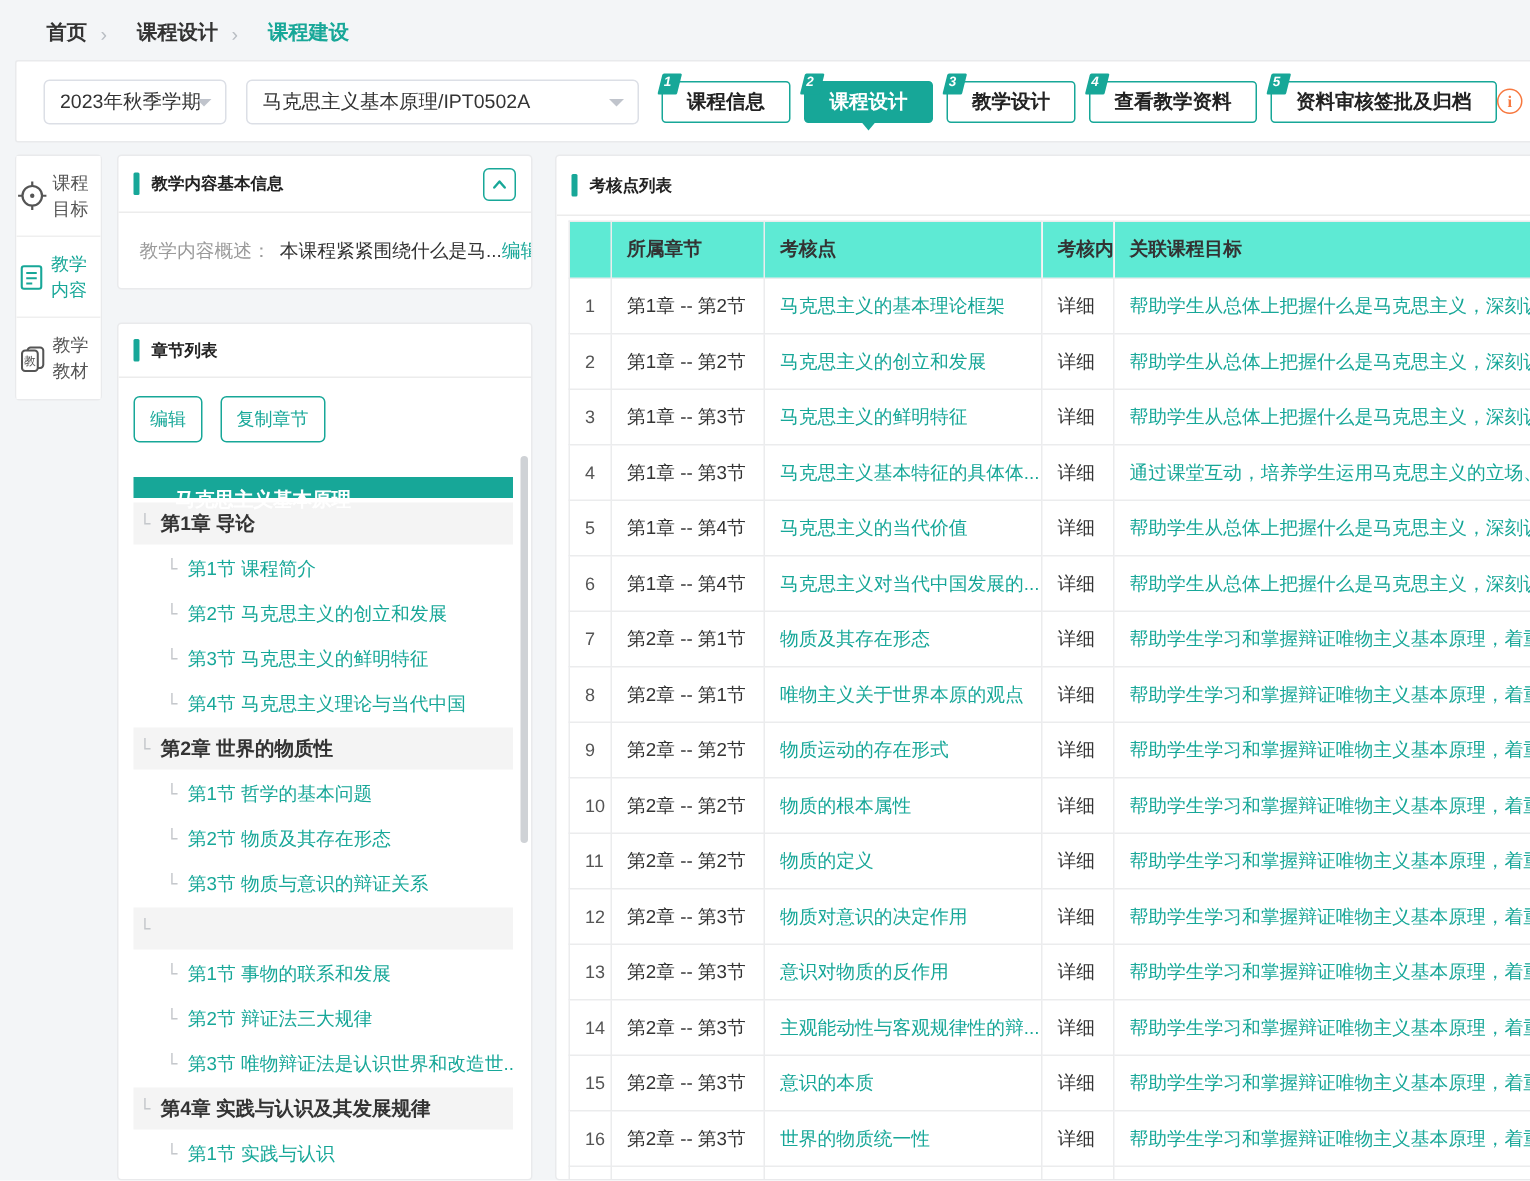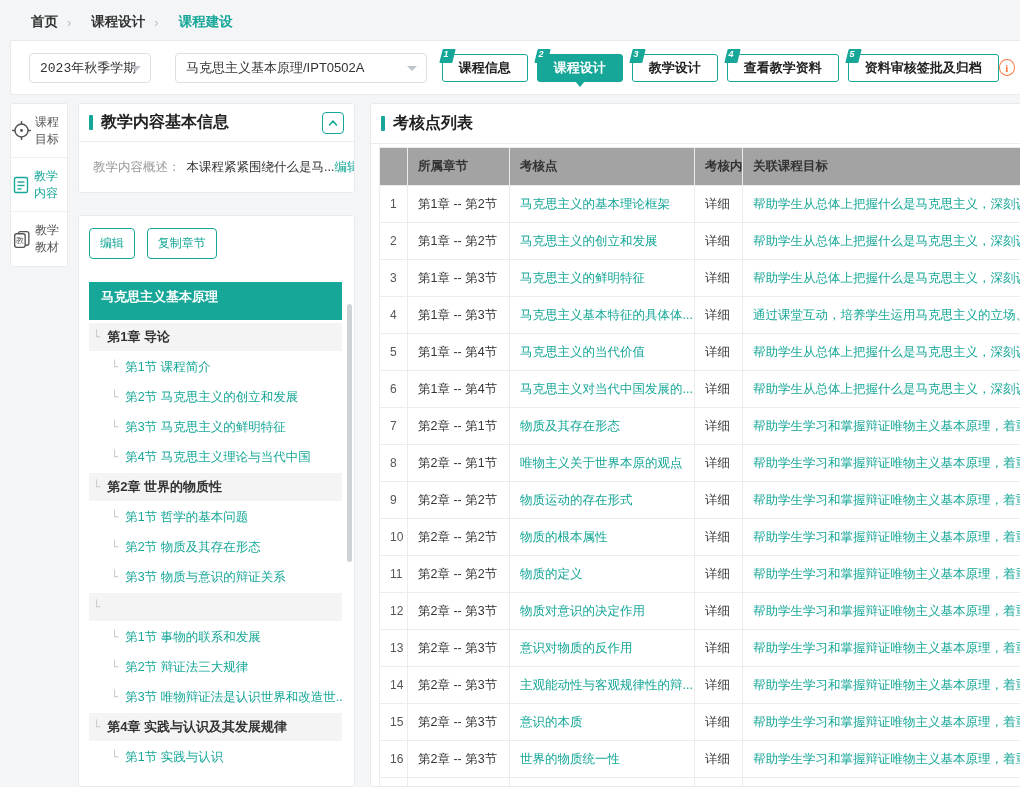--- a/index.html
+++ b/index.html
@@ -24,21 +24,21 @@
   .select {
     position:relative; height:30px; border:1px solid #dcdfe6; border-radius:4px;
     display:flex; align-items:center; padding:0 26px 0 10px; font-size:13px;
     color:#333; background:#fff; white-space:nowrap; cursor:pointer;
   }
   .select .caret {
     position:absolute; right:9px; top:12px; width:0; height:0;
     border-left:5px solid transparent; border-right:5px solid transparent;
     border-top:5px solid #c0c4cc;
   }
-  .sel-semester { width:122px; margin-right:24px;font-family:Liberation Mono, monospace; }
+  .sel-semester { width:122px; margin-right:13px; }
   .sel-course  { width:262px; margin-right:15px; }
   
   .tabs { display:flex; gap:9px; align-items:center; }
   .tab {
     position:relative; height:28px; border:1px solid var(--accent); border-radius:3px;
     background:#fff; color:#222; font-weight:bold; font-size:13px;
     display:flex; align-items:center; justify-content:center; padding:0 16px;
     cursor:pointer; white-space:nowrap;
   }
   .tab.active { background:var(--accent); color:#fff; }
@@ -58,21 +58,21 @@
   .info-btn {
     margin-left:auto; margin-right:8px; width:17px; height:17px; border-radius:50%;
     border:1.5px solid var(--info); color:var(--info); font-size:11px; font-weight:bold;
     display:flex; align-items:center; justify-content:center; cursor:pointer;
     font-family:"Liberation Serif",serif;
   }
   
   .card { background:#fff; border:1px solid #e9eaec; border-radius:3px; }
   .panel-header { height:38px; display:flex; align-items:center; padding:0 10px; border-bottom:1px solid #ececec; }
   .accent-bar { width:4px; height:15px; background:var(--accent); margin-right:8px; border-radius:1px; }
-  .panel-title { font-size:16px; font-weight:bold; color:#222; }
+  .panel-title { font-size:11px; font-weight:bold; color:#222; }
   
   .side-nav { position:absolute; left:10px; top:103px; width:58px; }
   .side-item {
     height:54px; display:flex; flex-direction:row; align-items:center; justify-content:center;
     gap:3px; border-bottom:1px solid #efefef; font-size:12px; color:#555; cursor:pointer; background:#fff;
   }
   .side-item:last-child { border-bottom:none; }
   .side-item.active { color:var(--accent); }
   .side-item svg { display:block; }
   
@@ -89,34 +89,34 @@
   .chapters-card { margin-top:22px; height:572px; overflow:hidden; position:relative; }
   .chapters-card .panel-header { height:36px; }
   .btn-row { padding:12px 10px 23px 10px; }
   .ghost-btn {
     display:inline-block; border:1px solid var(--accent); color:var(--accent); background:#fff;
     font-size:12px; padding:6px 10px; border-radius:4px; margin-right:8px; cursor:pointer;
   }
   .tree { padding:0 12px 0 10px; }
   .tree-root {
     background:var(--accent); color:#fff; font-weight:bold; font-size:13px;
-    height:38px; line-height:30px; padding-left:12px; margin-bottom:3px; cursor:pointer;
+    height:14px; line-height:30px; padding-left:28px; margin-bottom:3px; cursor:pointer;
   }
   .tree-row { display:flex; align-items:center; height:28px; margin-bottom:2px; white-space:nowrap; overflow:hidden; cursor:pointer; }
   .tree-chapter { background:#f4f4f4; font-weight:bold; font-size:13px; color:#333; padding-left:4px; }
   .tree-section { color:var(--accent); font-size:12.5px; padding-left:22px; }
   .connector { color:#c5c8cc; margin-right:7px; font-size:12px; font-family:"DejaVu Sans Mono",monospace; }
   .mid-scrollbar { position:absolute; right:2px; top:88px; width:5px; height:258px; background:#cfd2d6; border-radius:3px; }
   
   .right-col { position:absolute; left:370px; top:103px; width:700px; height:684px; overflow:hidden; }
   .right-col .panel-header { height:40px; }
   .table-wrap { padding:3px 0 0 8px; }
   table { border-collapse:collapse; table-layout:fixed; width:1000px; font-size:12.5px; }
   th, td { border:1px solid #ebeced; padding:0 10px; text-align:left; overflow:hidden; white-space:nowrap; }
-  th { background:#a3a3a3; height:38px; font-weight:bold; color:#333; font-size:12.5px; }
+  th { background:#5eead4; height:38px; font-weight:bold; color:#333; font-size:12.5px; }
   td { height:37px; color:#333; }
   td.idx { color:#555; font-size:12px; }
   td.point { color:var(--accent); cursor:pointer; }
   td.target { color:var(--accent); }
   col.c-idx{width:28px} col.c-chap{width:102px} col.c-point{width:185px} col.c-cont{width:48px} col.c-target{width:637px}
 </style>
 </head>
 <body>
 
 <div class="breadcrumb">
@@ -219,20 +219,24 @@
             <polyline points="2.5,8 6,4 9.5,8" fill="none" stroke="#17a798" stroke-width="1.6" stroke-linecap="round" stroke-linejoin="round"></polyline>
           </svg>
       </span>
     </div>
     <div class="info-body">
       <span class="info-label">教学内容概述：</span><span class="info-value">本课程紧紧围绕什么是马...</span><span class="edit-link">编辑</span>
     </div>
   </div>
 
   <div class="card chapters-card">
+    <div class="panel-header">
+      <span class="accent-bar"></span>
+      <span class="panel-title">章节列表</span>
+    </div>
     <div class="btn-row">
       <span class="ghost-btn">编辑</span>
       <span class="ghost-btn">复制章节</span>
     </div>
     <div class="tree">
       <div class="tree-root">马克思主义基本原理</div>
       <div id="tree-items">
           <div class="tree-row tree-chapter">
             <span class="connector">└</span>
             <span>第1章 导论</span>

